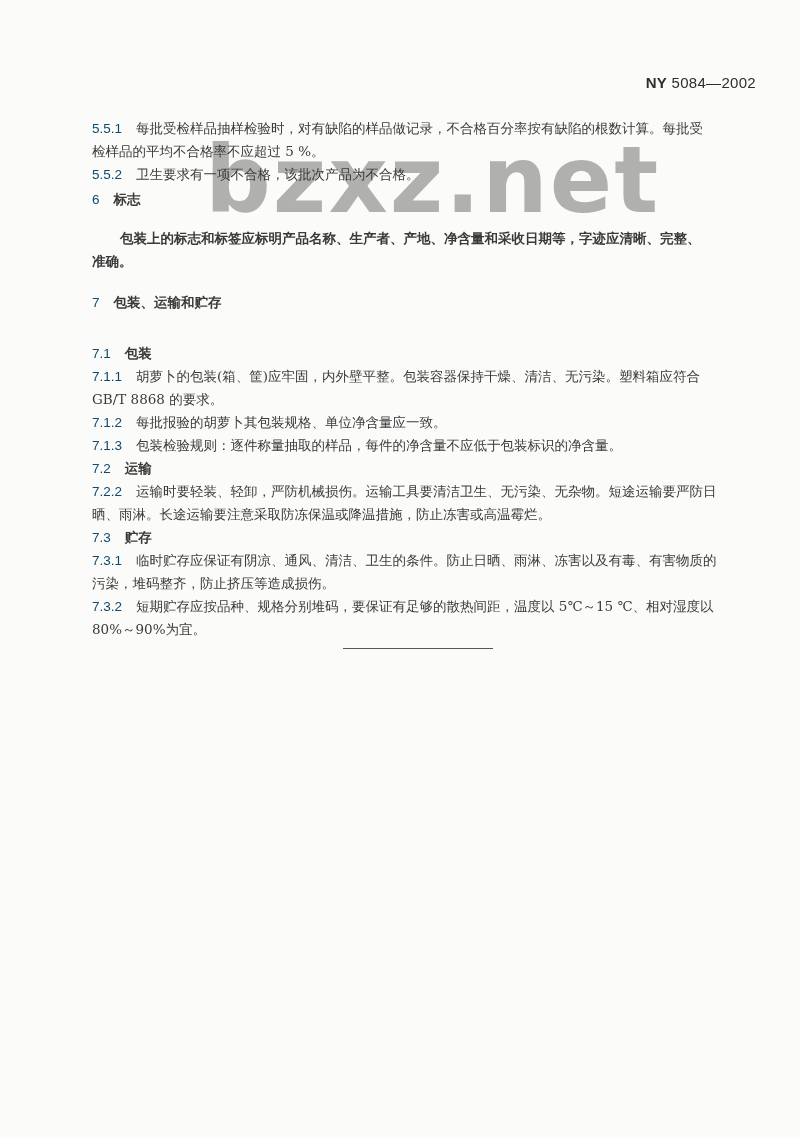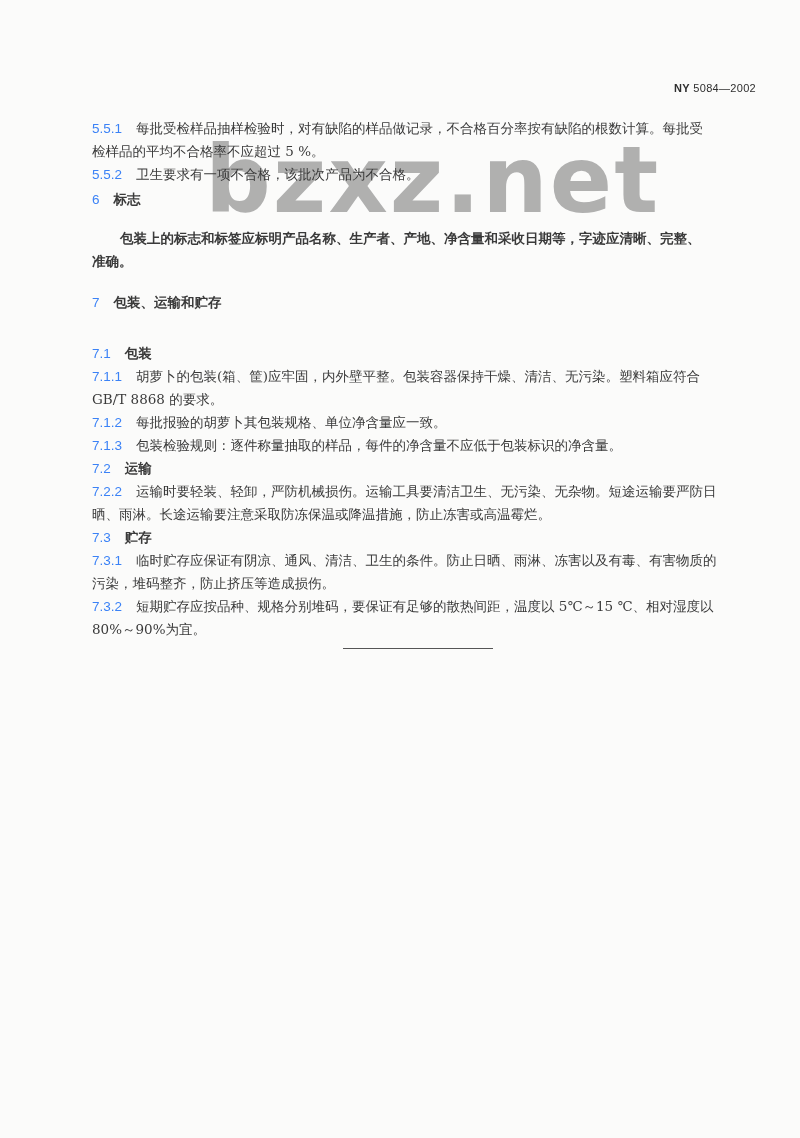--- a/index.html
+++ b/index.html
@@ -1,32 +1,32 @@
 <!DOCTYPE html>
 <html><head>
 <meta charset="utf-8">
 <style>
   html, body { margin:0; padding:0; }
   body {
     width:800px; height:1138px; background:#fbfbfa; position:relative; overflow:hidden;
     font-family: "DejaVu Serif", "Liberation Serif", serif; color:#3a3a3a;
   }
   .header {
-    position:absolute; top:82px; right:44px; font-size:11px; color:#2e2e2e;
+    position:absolute; top:74px; right:44px; font-size:15px; color:#2e2e2e;
     font-family: "Liberation Sans", "DejaVu Sans", sans-serif; letter-spacing:0.3px;
   }
   .header b { font-weight:bold; }
   .watermark {
     position:absolute; left:205px; top:135px; font-size:92px; font-weight:bold;
     color:#737373; opacity:0.55; font-family:"DejaVu Sans", sans-serif; letter-spacing:2px;
     line-height:1; z-index:0; pointer-events:none;
   }
   .content { position:absolute; left:92px; top:117px; width:668px; z-index:1; font-size:13.5px; line-height:23px; }
   .line { white-space:nowrap; }
-  .num { display:inline-block; font-family:"Liberation Sans", "DejaVu Sans", sans-serif; color:#3b82f6; margin-right:14px; }
+  .num { display:inline-block; font-family:"Liberation Sans", "DejaVu Sans", sans-serif; color:#0c4a6e; margin-right:14px; }
   .sec { margin-top:14px; }
   .sec-title { font-weight:bold; }
   .para { text-indent:28px; margin-top:12px;font-weight:bold; }
   .divider { position:absolute; left:343px; top:648px; width:150px; height:1px; background:#555; }
 </style>
 </head>
 <body>
 
 <div class="header">
   <b>NY</b>

